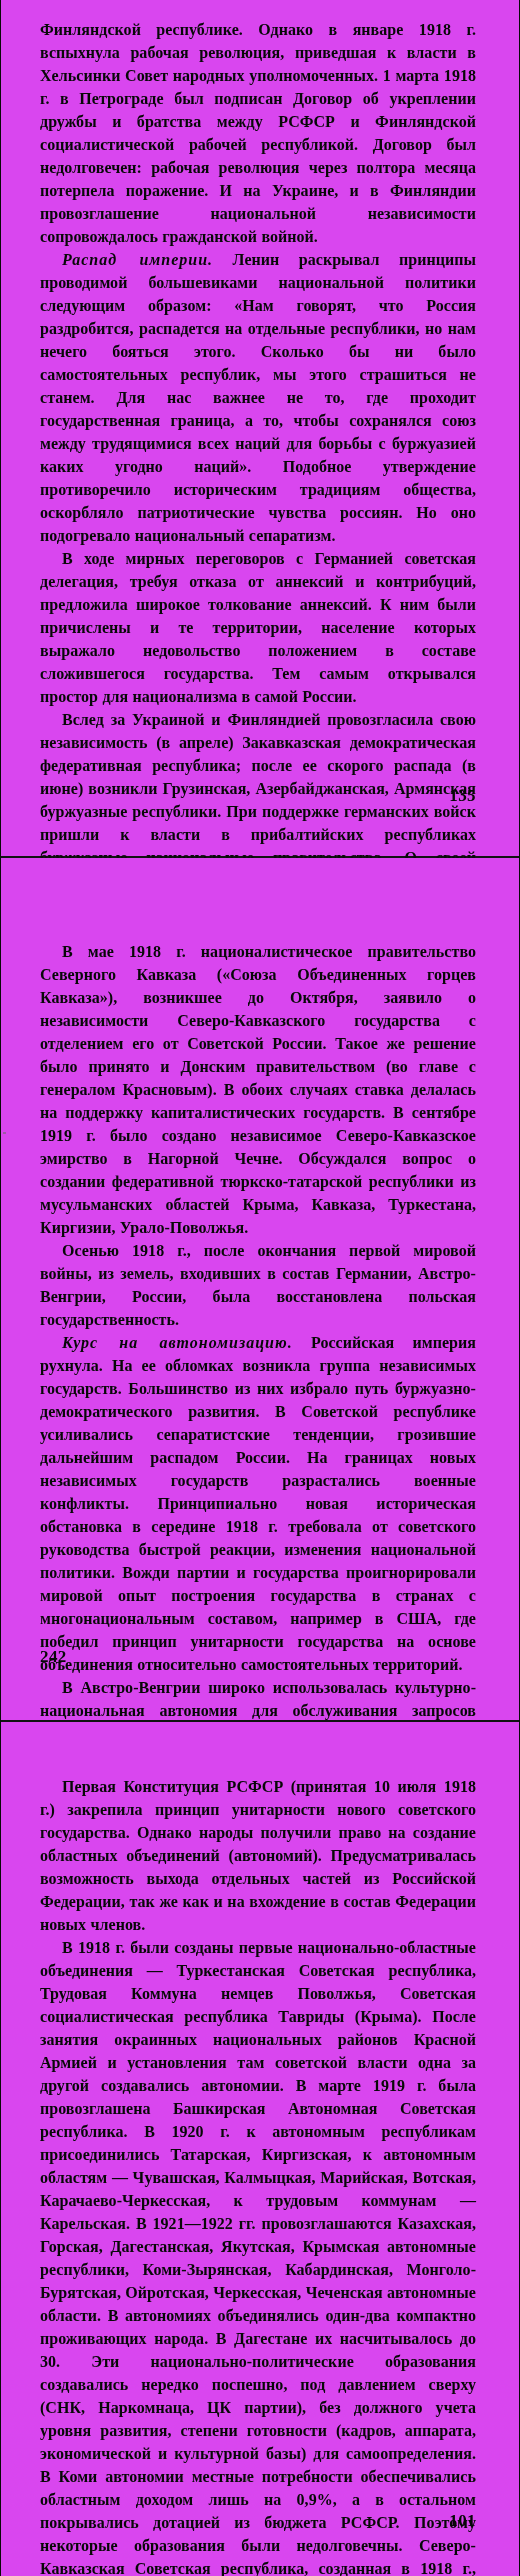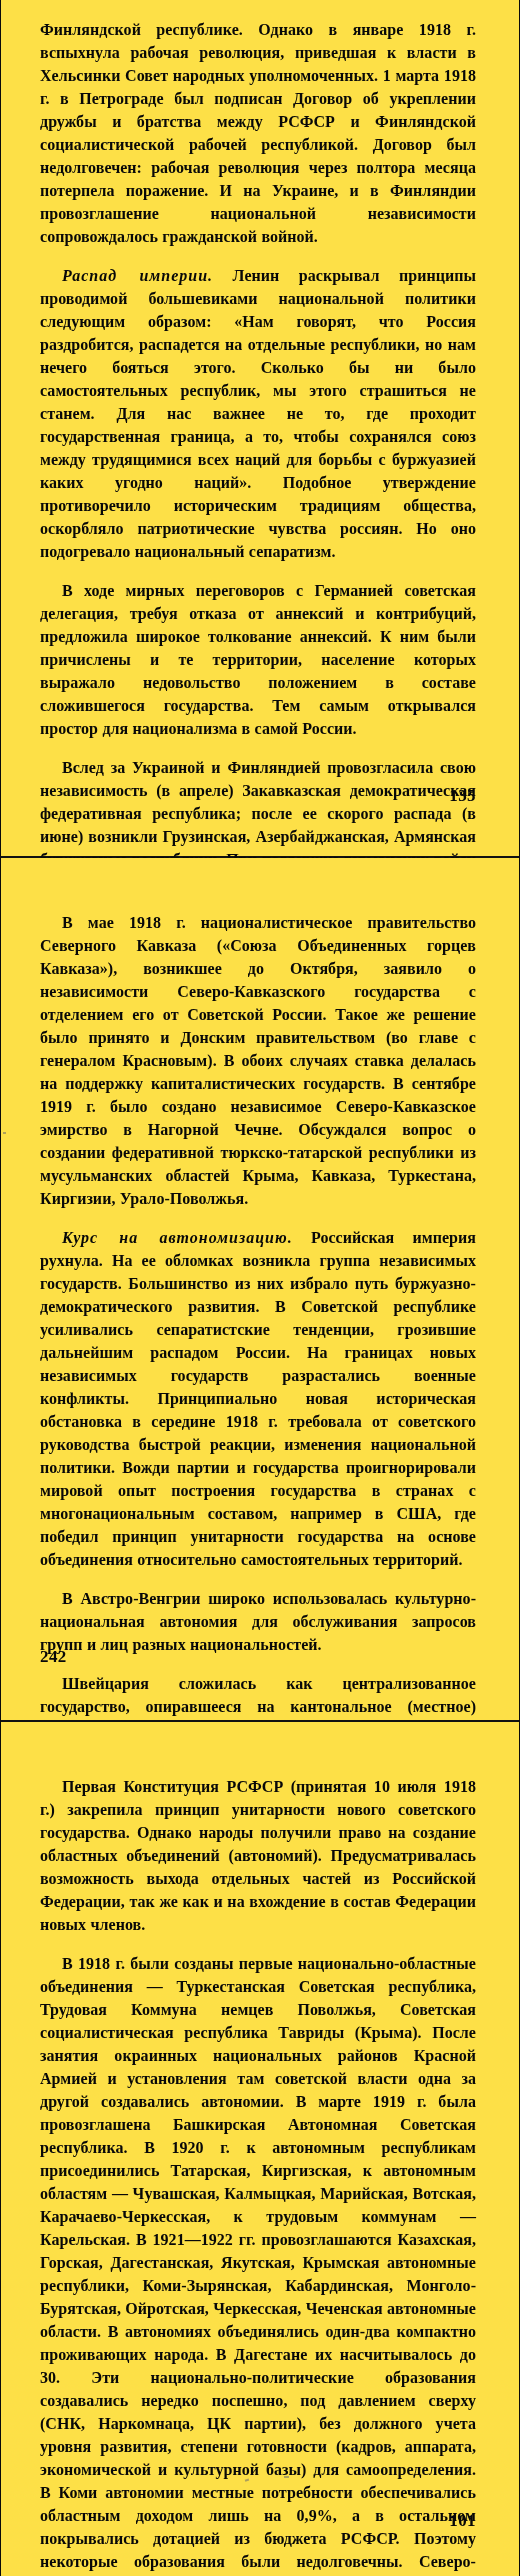--- a/index.html
+++ b/index.html
@@ -24,27 +24,27 @@
     height: 2576px;
     box-sizing: border-box;
     border-left: 1.5px solid #0a0a0a;
     border-right: 1.5px solid #0a0a0a;
     background: #fdfdfd;
   }
 
   .page {
     box-sizing: border-box;
     position: relative;
-    background: #fde047;
+    background: #d946ef;
     padding: 0 43px 0 39px;
   }
 
   
   .page-135 { height: 856px; padding-top: 18px; }
-  .page-136 { height: 862px; padding-top: 53px; }
+  .page-136 { height: 862px; padding-top: 82px; }
   .page-137 { height: 859px; padding-top: 53px; }
 
   .page-sep {
     height: 0;
     border-top: 2.2px solid #111111;
     margin: 0;
   }
 
   .body-text {
     font-size: 16px;
@@ -53,21 +53,21 @@
     text-justify: inter-word;
     hyphens: manual;
     margin: 0;
     letter-spacing: 0.04px;
     word-spacing: 0.3px;
     font-weight: 600;
     -webkit-font-smoothing: none;
   }
 
   .body-text + .body-text {
-    margin-top: 16px;
+    margin-top: 0;
   }
 
   .indent {
     text-indent: 22px;
   }
 
   .lead {
     font-weight: 700;
     font-style: italic;
     letter-spacing: 1px;
@@ -118,20 +118,21 @@
     <p class="body-text indent">Вслед за Украиной и Финляндией провозгласила свою независимость (в апреле) Закавказская демократическая федеративная республика; после ее скорого распада (в июне) возникли Грузинская, Азербайджанская, Армянская буржуазные республики. При поддержке германских войск пришли к власти в прибалтийских республиках буржуазные национальные правительства. О своей государственной независимости заявили Эстония, Латвия, Литва.</p>
 
     <div class="folio folio-right">135</div>
   </section>
 
   <div class="page-sep"></div>
 
   <section class="page page-136">
     <p class="body-text indent">В мае 1918 г. националистическое правительство Северного Кавказа («Союза Объединенных горцев Кавказа»), возникшее до Октября, заявило о независимости Северо-Кавказского государства с отделением его от Советской России. Такое же решение было принято и Донским правительством (во главе с генералом Красновым). В обоих случаях ставка делалась на поддержку капиталистических государств. В сентябре 1919 г. было создано независимое Северо-Кавказское эмирство в Нагорной Чечне. Обсуждался вопрос о создании федеративной тюркско-татарской республики из мусульманских областей Крыма, Кавказа, Туркестана, Киргизии, Урало-Поволжья.</p>
 
+    <p class="body-text indent">Осенью 1918 г., после окончания первой мировой войны, из земель, входивших в состав Германии, Австро-Венгрии, России, была восстановлена польская государственность.</p>
 
     <p class="body-text indent"><span class="lead">Курс на автономизацию.</span><span> Российская империя рухнула. На ее обломках возникла группа независимых государств. Большинство из них избрало путь буржуазно-демократического развития. В Советской республике усиливались сепаратистские тенденции, грозившие дальнейшим распадом России. На границах новых независимых государств разрастались военные конфликты. Принципиально новая историческая обстановка в середине 1918 г. требовала от советского руководства быстрой реакции, изменения национальной политики. Вожди партии и государства проигнорировали мировой опыт построения государства в странах с многонациональным составом, например в США, где победил принцип унитарности государства на основе объединения относительно самостоятельных территорий.</span></p>
 
     <p class="body-text indent">В Австро-Венгрии широко использовалась культурно-национальная автономия для обслуживания запросов групп и лиц разных национальностей.</p>
 
     <p class="body-text indent">Швейцария сложилась как централизованное государство, опиравшееся на кантональное (местное) самоуправление.</p>
 
     <div class="folio folio-left">242</div>
 
     <span class="speckle" style="left:1.5px; top:274px; width:3px; height:2.2px;"></span>

